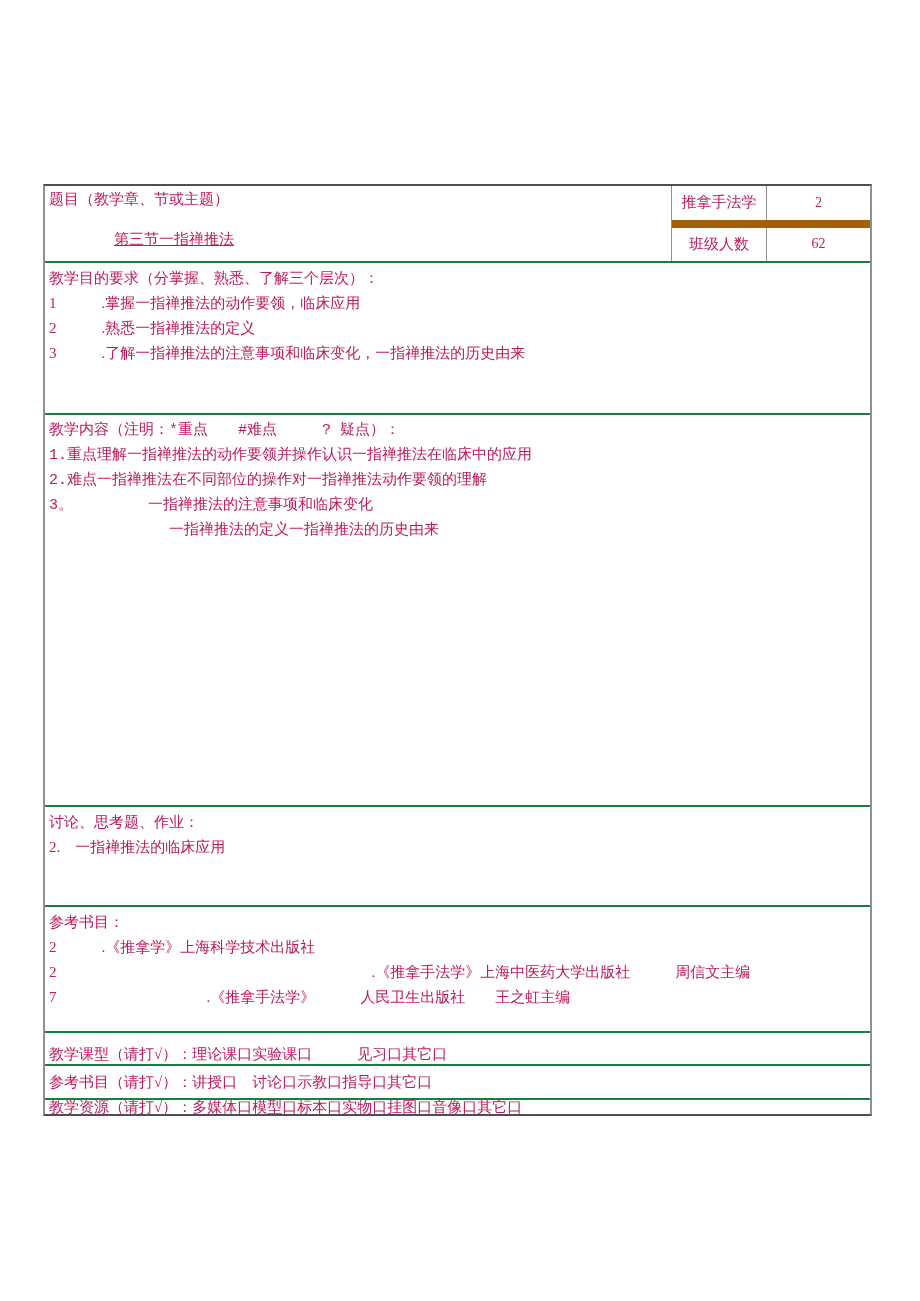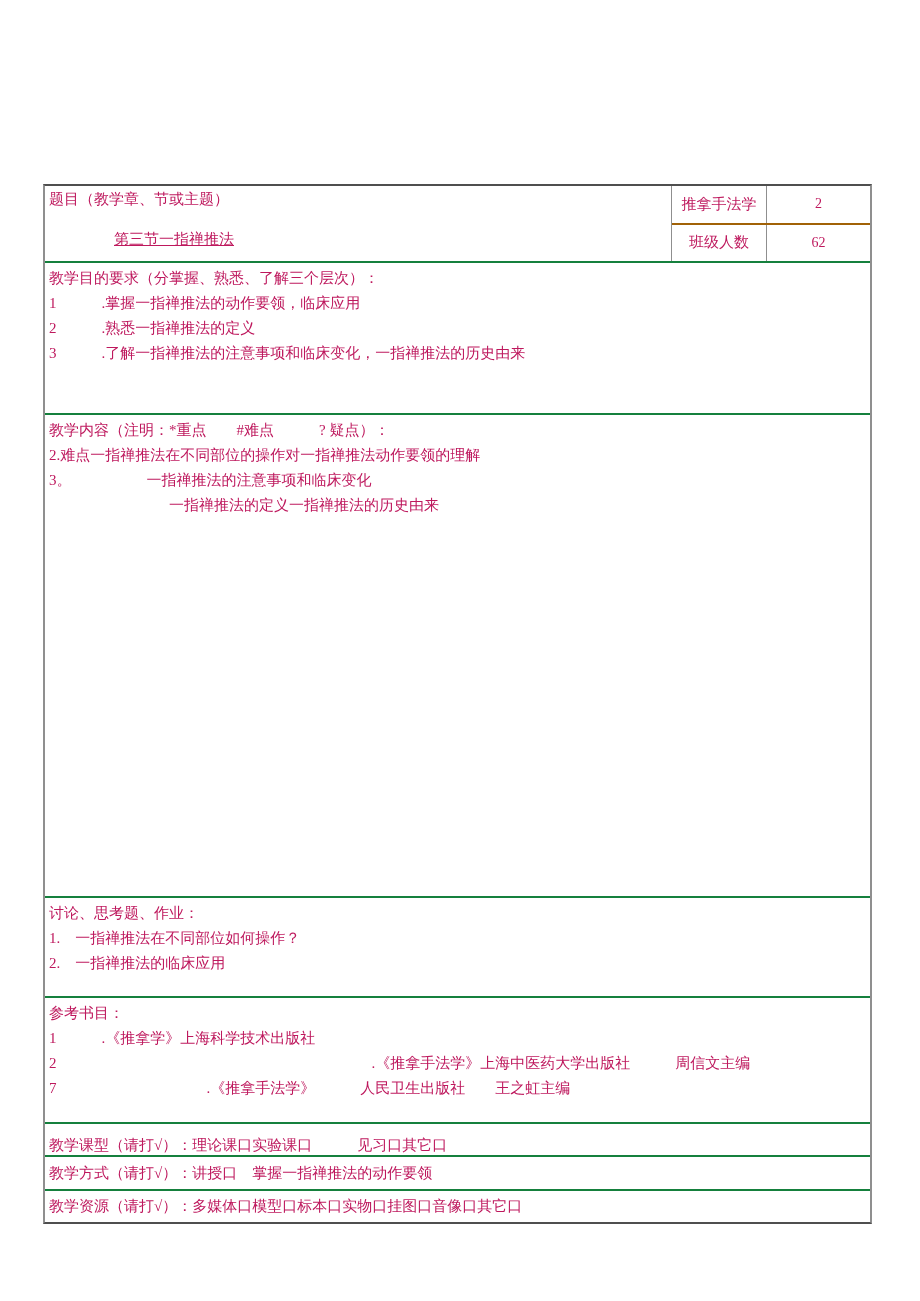--- a/index.html
+++ b/index.html
@@ -42,50 +42,50 @@
   .head-main {
     width: 627px;
     box-sizing: border-box;
     border-right: 1px solid #8f8f8f;
     padding: 2px 4px 0 4px;
   }
   .head-title-line { line-height: 22px; white-space: pre-wrap; }
   .head-title-value { line-height: 22px; margin-top: 18px; padding-left: 65px; white-space: pre-wrap; text-decoration: underline; }
   .head-side { flex: 1; display: flex; flex-direction: column; }
   .side-row { flex: 1; display: flex; box-sizing: border-box; }
-  .side-row + .side-row { border-top: 2px solid #a16207; text-align: center; }
+  .side-row + .side-row { border-top: 8px solid #a16207; text-align: center; }
   .side-label {
     width: 95px;
     box-sizing: border-box;
     border-right: 1px solid #8f8f8f;
     display: flex; align-items: center; justify-content: center;
     white-space: pre;
   }
   .side-value {
     flex: 1;
     display: flex; align-items: center; justify-content: center;
     font-size: 14px;
   }
 
   
   .sect {
     padding: 3px 6px 0 4px;
     line-height: 25px;
   }
   .sect .line { white-space: pre-wrap; }
   .r-objectives { height: 152px; }
-  .r-content    { height: 483px; }
+  .r-content    { height: 392px; font-family: Liberation Mono, monospace; }
   .r-discussion { height: 100px; }
   .r-references { height: 126px; }
 
   
   .r-slim { display: flex; align-items: center; padding: 0 4px; }
   .r-type      { height: 33px; align-items: flex-end; }
   .r-method    { height: 34px; }
-  .r-resources { height: 33px; }
+  .r-resources { height: 16px; }
   .r-slim .line { white-space: pre-wrap; }
 </style>
 </head>
 <body>
 
 <div class="page">
   <div class="doc-table">
 
     <div class="t-row r-head">
       <div class="head-main">
@@ -106,44 +106,44 @@
 
     <div class="t-row r-objectives sect">
       <div class="line">教学目的要求（分掌握、熟悉、了解三个层次）：</div>
       <div class="line">1　　　.掌握一指禅推法的动作要领，临床应用</div>
       <div class="line">2　　　.熟悉一指禅推法的定义</div>
       <div class="line">3　　　.了解一指禅推法的注意事项和临床变化，一指禅推法的历史由来</div>
     </div>
 
     <div class="t-row r-content sect">
       <div class="line">教学内容（注明：*重点　　#难点　　　? 疑点）：</div>
+      <div class="line">1.重点理解一指禅推法的动作要领并操作认识一指禅推法在临床中的应用</div>
       <div class="line">2.难点一指禅推法在不同部位的操作对一指禅推法动作要领的理解</div>
       <div class="line">3。　　　　　一指禅推法的注意事项和临床变化</div>
       <div class="line">　　　　　　　　一指禅推法的定义一指禅推法的历史由来</div>
     </div>
 
     <div class="t-row r-discussion sect">
       <div class="line">讨论、思考题、作业：</div>
-      <div class="line">1.　一指禅推法在不同部位如何操作？</div>
       <div class="line">2.　一指禅推法的临床应用</div>
     </div>
 
     <div class="t-row r-references sect">
       <div class="line">参考书目：</div>
-      <div class="line">1　　　.《推拿学》上海科学技术出版社</div>
+      <div class="line">2　　　.《推拿学》上海科学技术出版社</div>
       <div class="line">2　　　　　　　　　　　　　　　　　　　　　.《推拿手法学》上海中医药大学出版社　　　周信文主编</div>
       <div class="line">7　　　　　　　　　　.《推拿手法学》　　　人民卫生出版社　　王之虹主编</div>
     </div>
 
     <div class="t-row r-slim r-type">
       <div class="line">教学课型（请打√）：理论课口实验课口　　　见习口其它口</div>
     </div>
 
     <div class="t-row r-slim r-method">
-      <div class="line">教学方式（请打√）：讲授口　掌握一指禅推法的动作要领</div>
+      <div class="line">参考书目（请打√）：讲授口　讨论口示教口指导口其它口</div>
     </div>
 
     <div class="t-row r-slim r-resources">
       <div class="line">教学资源（请打√）：多媒体口模型口标本口实物口挂图口音像口其它口</div>
     </div>
 
   </div>
 </div>
 
 </body></html>

